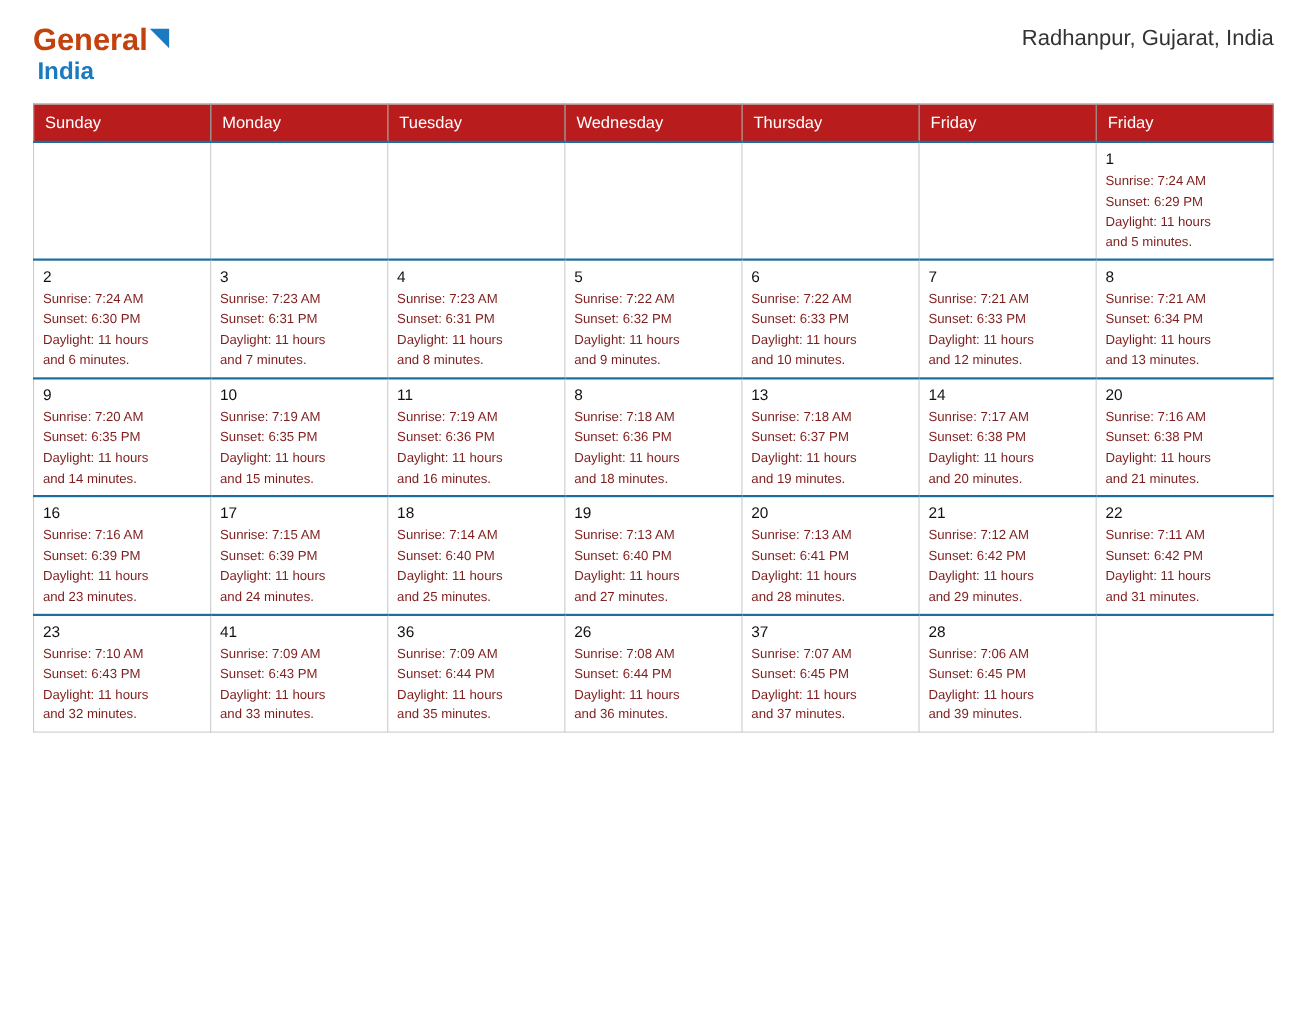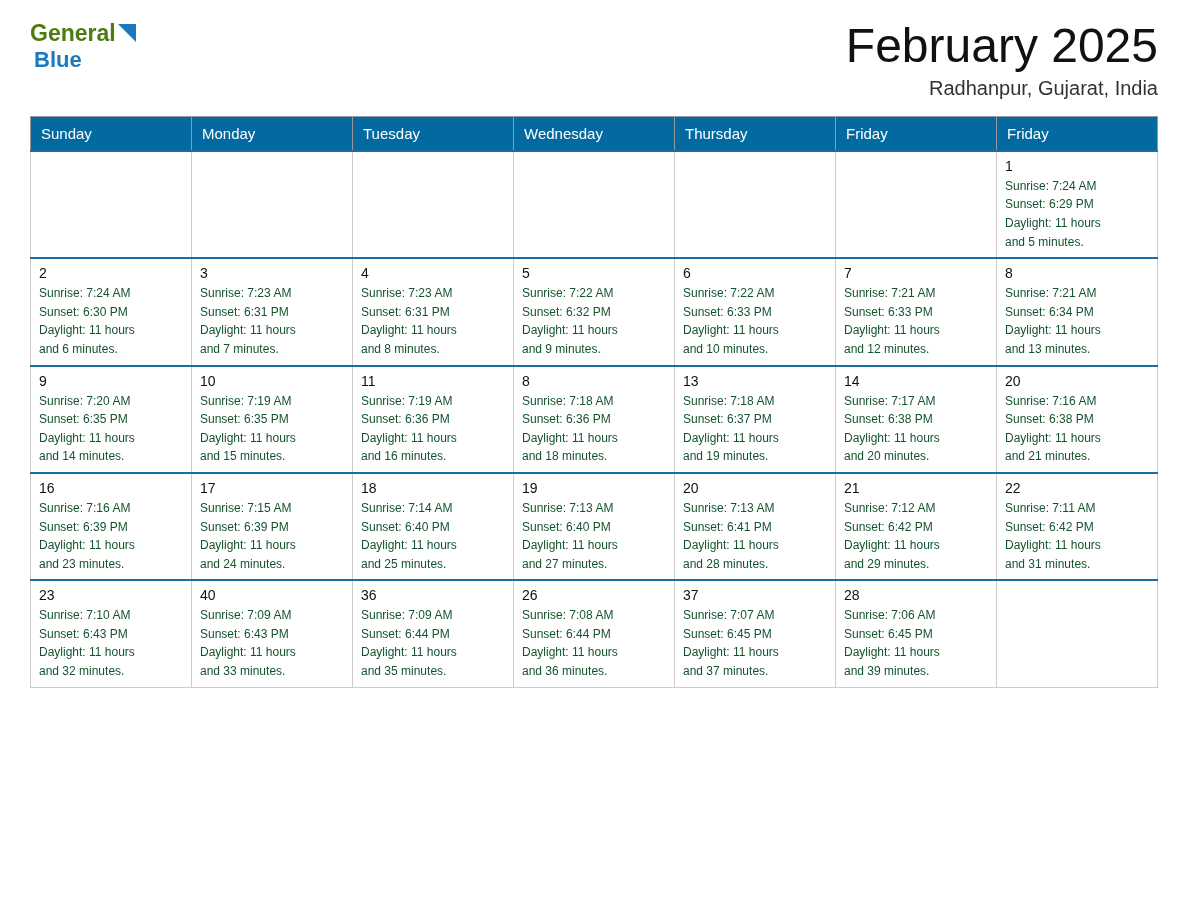--- a/index.html
+++ b/index.html
@@ -29,21 +29,21 @@
       font-size: 20px;
       color: #333;
       margin-top: 4px;
     }
     .calendar {
       width: 100%;
       border-collapse: collapse;
       border: 1px solid #999;
     }
     .calendar th {
-      background: #0369a1;
+      background: #b91c1c;
       color: #fff;
       font-size: 15px;
       font-weight: normal;
       padding: 8px 10px;
       text-align: left;
       border: 1px solid #999;
     }
     .calendar td {
       vertical-align: top;
       border: 1px solid #ccc;
@@ -61,52 +61,51 @@
       border-top: 2px solid #1a6fa0;
     }
     .day-number {
       font-size: 14px;
       font-weight: normal;
       color: #111;
       margin-bottom: 3px;
     }
     .day-info {
       font-size: 12px;
-      color: #14532d;
+      color: #7f1d1d;
       line-height: 1.55;
     }
     .empty-cell {
       background: #f9f9f9;
     }
     .logo-wrapper {
       display: flex;
       flex-direction: column;
     }
     .logo-row {
       display: flex;
       align-items: center;
     }
   </style>
 </head>
 <body>
 
 <div class="header">
   <div class="logo-wrapper">
     <div class="logo-row">
-      <span style="font-size:23px;font-weight:bold;color:#4d7c0f;">General</span>
+      <span style="font-size:28px;font-weight:bold;color:#c2410c;">General</span>
       <svg width="18" height="18" viewBox="0 0 18 18" style="margin-left:2px;margin-top:-2px;">
         <polygon points="0,0 18,0 18,18" fill="#1a7abf"></polygon>
       </svg>
     </div>
     <div>
-      <span style="font-size:22px;font-weight:bold;color:#1a7abf;margin-left:4px;">Blue</span>
+      <span style="font-size:22px;font-weight:bold;color:#1a7abf;margin-left:4px;">India</span>
     </div>
   </div>
   <div class="title-section">
-    <div class="month-title">February 2025</div>
     <div class="location-title">Radhanpur, Gujarat, India</div>
   </div>
 </div>
 
 <table class="calendar">
   <thead>
     <tr>
     <th>Sunday</th>
         <th>Monday</th>
         <th>Tuesday</th>
@@ -218,21 +217,21 @@
           <div class="day-number">22</div>
           <div class="day-info">Sunrise: 7:11 AM<br>Sunset: 6:42 PM<br>Daylight: 11 hours<br>and 31 minutes.</div>
         </td>
       </tr>
       <tr>
         <td>
           <div class="day-number">23</div>
           <div class="day-info">Sunrise: 7:10 AM<br>Sunset: 6:43 PM<br>Daylight: 11 hours<br>and 32 minutes.</div>
         </td>
         <td>
-          <div class="day-number">40</div>
+          <div class="day-number">41</div>
           <div class="day-info">Sunrise: 7:09 AM<br>Sunset: 6:43 PM<br>Daylight: 11 hours<br>and 33 minutes.</div>
         </td>
         <td>
           <div class="day-number">36</div>
           <div class="day-info">Sunrise: 7:09 AM<br>Sunset: 6:44 PM<br>Daylight: 11 hours<br>and 35 minutes.</div>
         </td>
         <td>
           <div class="day-number">26</div>
           <div class="day-info">Sunrise: 7:08 AM<br>Sunset: 6:44 PM<br>Daylight: 11 hours<br>and 36 minutes.</div>
         </td>

